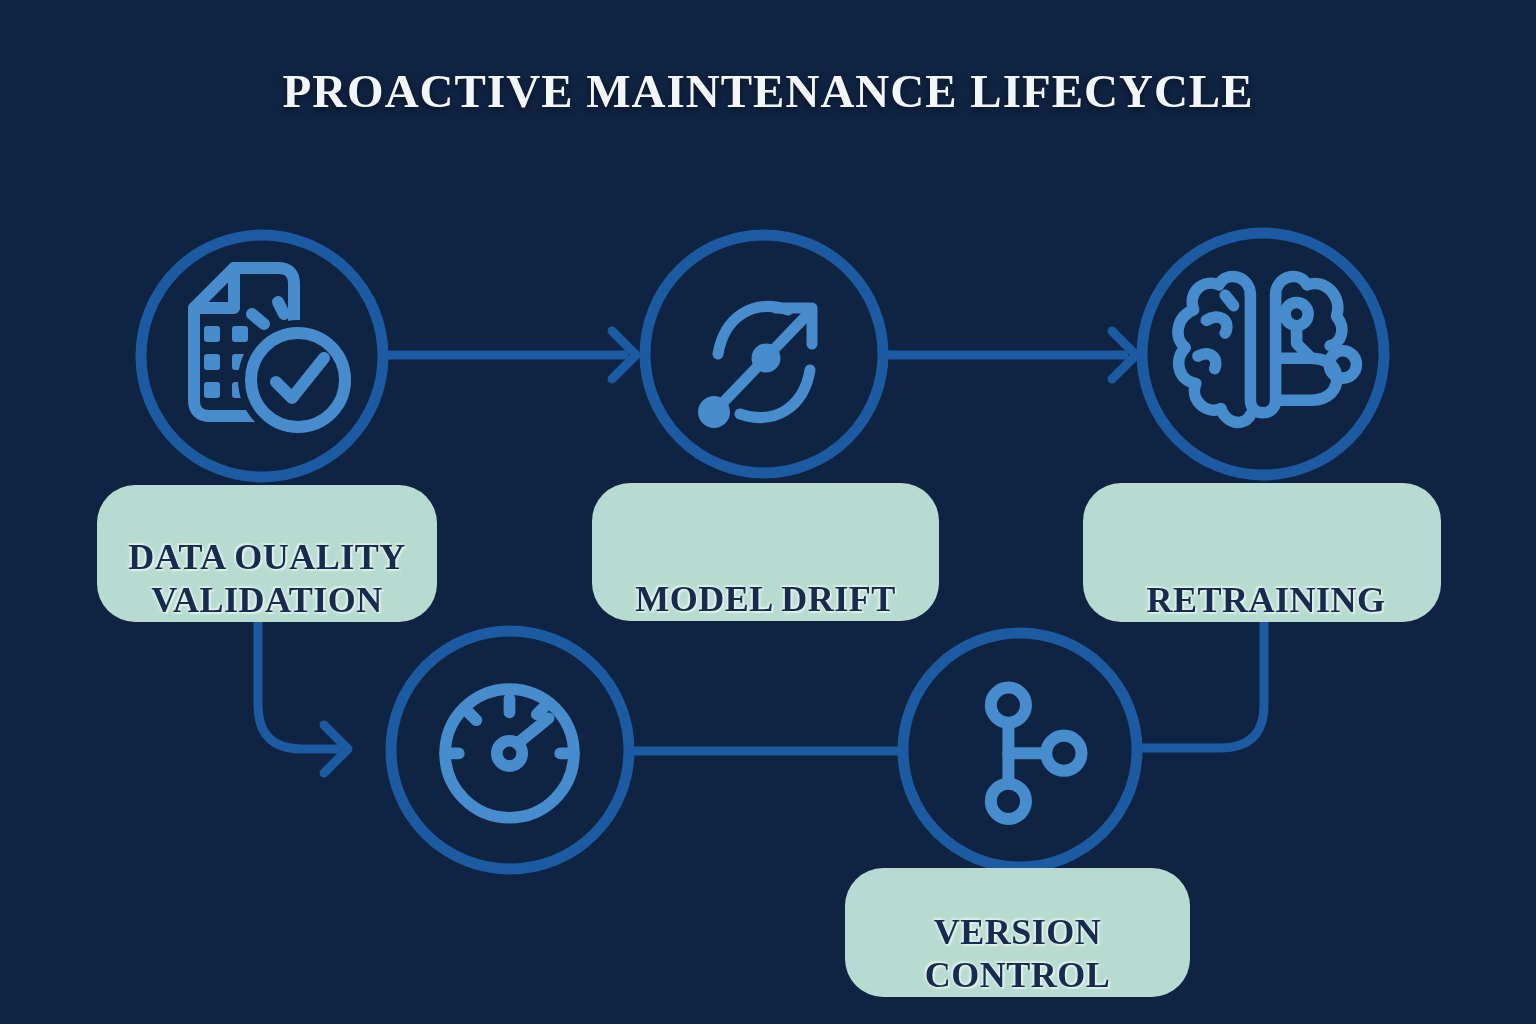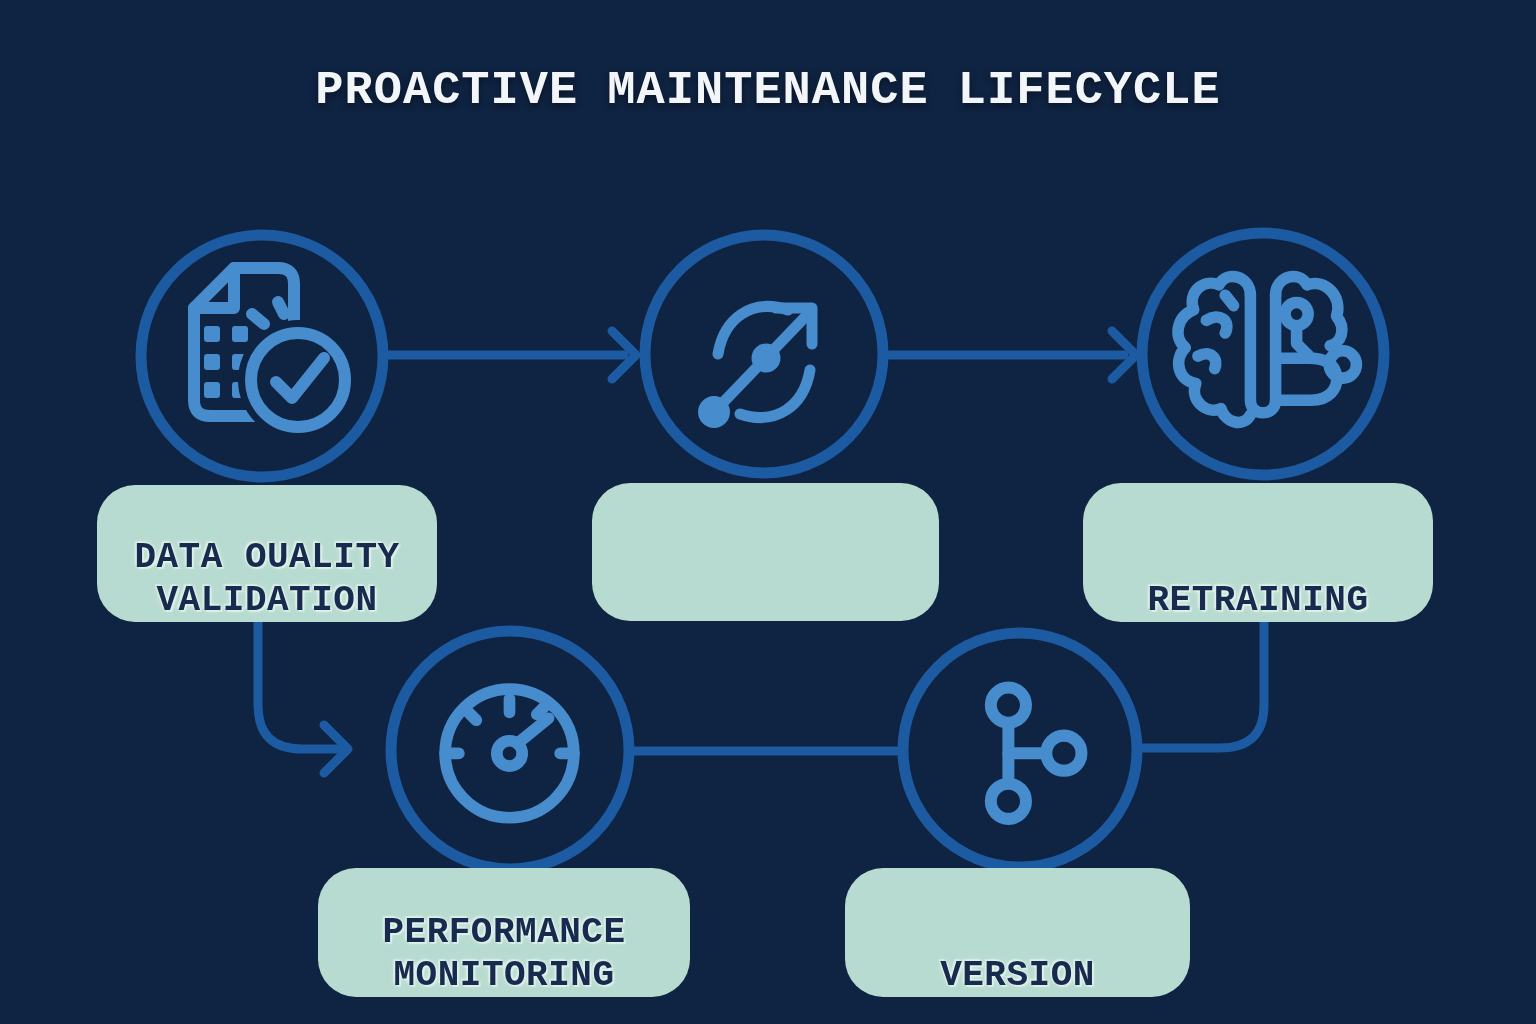--- a/index.html
+++ b/index.html
@@ -1,38 +1,38 @@
 <!DOCTYPE html>
 <html><head>
 <meta charset="utf-8">
 <style>
   html,body{margin:0;padding:0;background:#0f2342;}
   .stage{
     position:relative;width:1536px;height:1024px;background:#0f2342;
-    overflow:hidden;font-family:Liberation Mono, monospace;
+    overflow:hidden;font-family:Liberation Serif, serif;
   }
   .title{
     position:absolute;top:62px;left:0;width:100%;text-align:center;
     color:#f3f6f9;font-weight:bold;font-size:47px;letter-spacing:1px;
     line-height:1.24;text-shadow:0 3px 7px rgba(0,0,0,.45);
   }
   .layer{position:absolute;left:0;top:0;}
   .node-icon{position:absolute;}
   .label-box{
     position:absolute;background:#b7dbd0;border-radius:38px;
     display:flex;align-items:flex-end;justify-content:center;text-align:center;
     color:#162b4e;font-weight:bold;font-size:36px;line-height:1.2;
     letter-spacing:.5px;
     text-shadow:0 0 3px rgba(240,250,246,.9),0 0 6px rgba(240,250,246,.55),
                 2px 2px 0 rgba(240,250,246,.5),-2px -2px 0 rgba(240,250,246,.4);
   }
   .label-box span{display:block;}
   .b1{left:97px;top:485px;width:340px;height:137px;}
   .b2{left:592px;top:483px;width:347px;height:138px;}
-  .b3{left:1083px;top:483px;width:350px;height:139px;}
+  .b3{left:1083px;top:483px;width:350px;height:139px;padding-left:8px;}
   .b4{left:318px;top:868px;width:372px;height:129px;}
   .b5{left:845px;top:868px;width:345px;height:129px;}
 </style>
 </head>
 <body>
 
 <div class="stage">
 
   <div class="title">
     <div>PROACTIVE MAINTENANCE LIFECYCLE</div>
@@ -138,32 +138,28 @@
   </svg>
 
   <div class="label-box b1">
     <div>
       <span>DATA OUALITY</span>
       <span>VALIDATION</span>
     </div>
   </div>
   <div class="label-box b2">
     <div>
+      <span>MODEL DRIFT</span>
     </div>
   </div>
   <div class="label-box b3">
     <div>
       <span>RETRAINING</span>
     </div>
   </div>
-  <div class="label-box b4">
-    <div>
-      <span>PERFORMANCE</span>
-      <span>MONITORING</span>
-    </div>
-  </div>
   <div class="label-box b5">
     <div>
       <span>VERSION</span>
+      <span>CONTROL</span>
     </div>
   </div>
 
 </div>
 
 </body></html>

